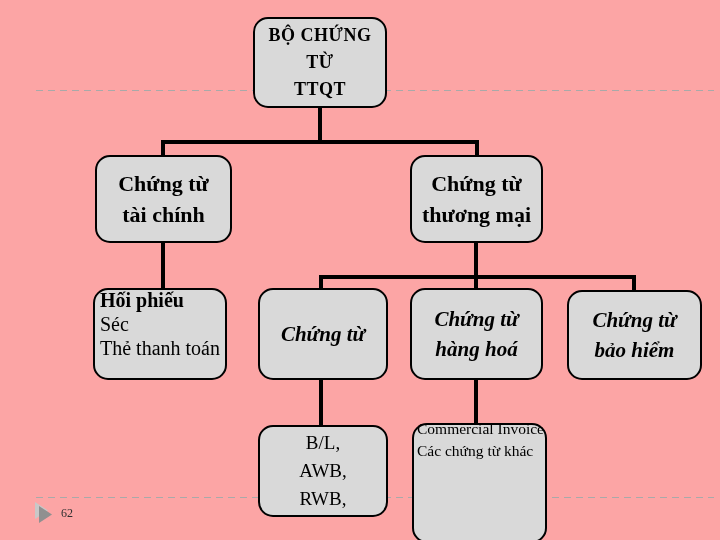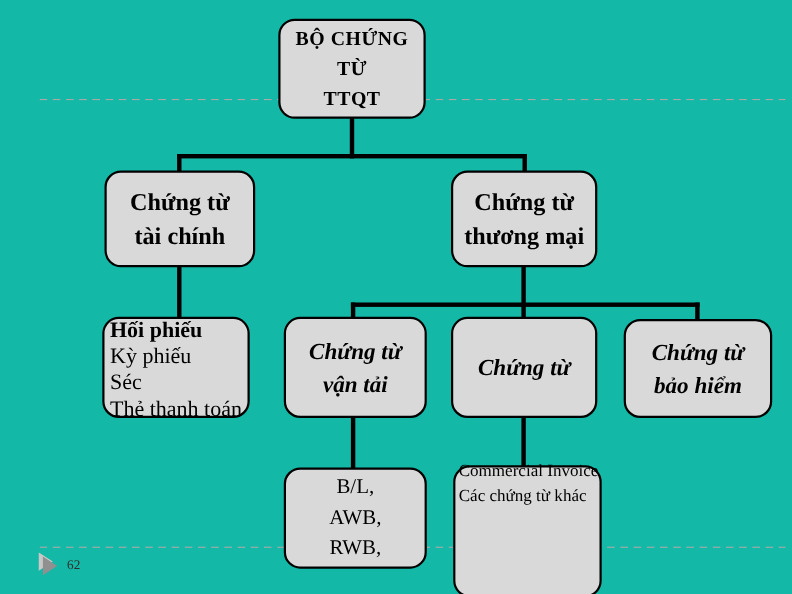--- a/index.html
+++ b/index.html
@@ -2,21 +2,21 @@
 <html><head>
 <meta charset="utf-8">
 <style>
   * { margin:0; padding:0; box-sizing:border-box; }
   html,body { width:720px; height:540px; }
   body {
     background:#ffffff;
     font-family:"Liberation Serif","DejaVu Serif",serif;
     color:#000;
   }
-  .stage { position:relative; width:720px; height:540px; background:#14b8a6; overflow:hidden; }
+  .stage { position:relative; width:720px; height:540px; background:#fca5a5; overflow:hidden; }
 
   .dashed {
     position:absolute; height:2px;
     background:repeating-linear-gradient(90deg,#a9a9a9 0 7px,transparent 7px 12px);
     background-size:12px 1px; background-repeat:repeat-x; background-position:0 0;
     height:1px;
   }
 
   .conn { position:absolute; background:#000; }
 
@@ -80,33 +80,32 @@
   </div>
 
   <div class="box t-l2" style="left:410px; top:155px; width:133px; height:88px;">
     <span>Chứng từ</span>
     <span>thương mại</span>
   </div>
 
   <div class="box overflow-box" style="left:93px; top:288px; width:134px; height:92px;">
     <div class="overflow-text ft-financial-docs">
       <span class="first">Hối phiếu</span>
-      <span>Kỳ phiếu</span>
       <span>Séc</span>
       <span>Thẻ thanh toán</span>
     </div>
   </div>
 
   <div class="box t-l3" style="left:258px; top:288px; width:130px; height:92px;">
     <span>Chứng từ</span>
-    <span>vận tải</span>
   </div>
 
   <div class="box t-l3" style="left:410px; top:288px; width:133px; height:92px;">
     <span>Chứng từ</span>
+    <span>hàng hoá</span>
   </div>
 
   <div class="box t-l3" style="left:567px; top:290px; width:135px; height:90px;">
     <span>Chứng từ</span>
     <span>bảo hiểm</span>
   </div>
 
   <div class="box t-bl" style="left:258px; top:425px; width:130px; height:92px;">
     <span>B/L,</span>
     <span>AWB,</span>

